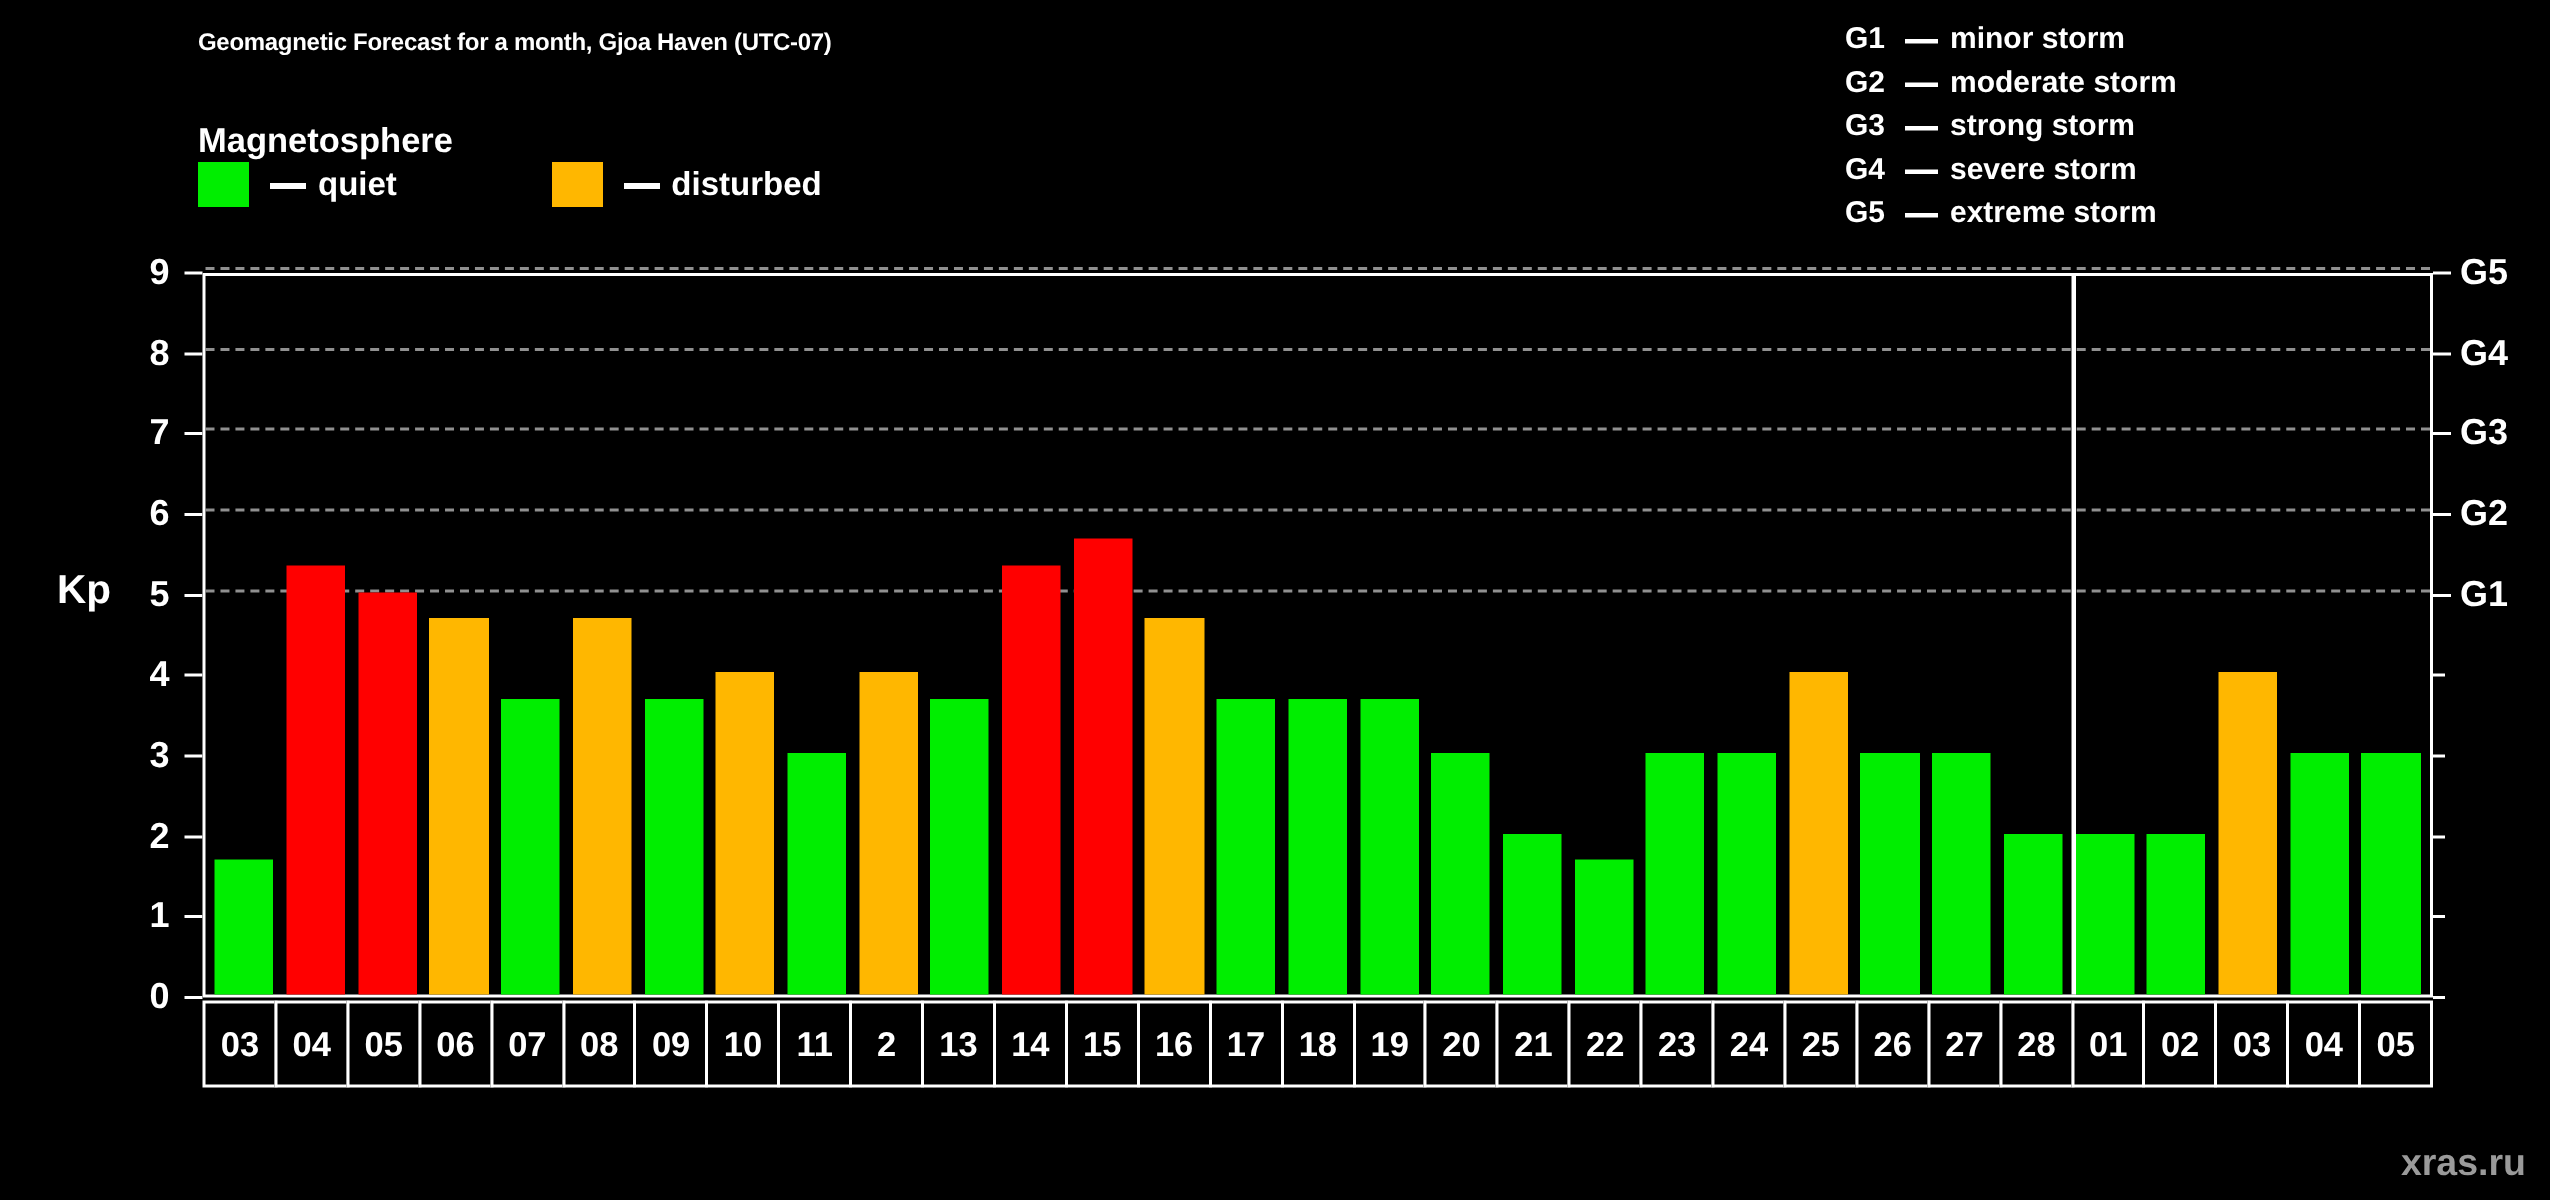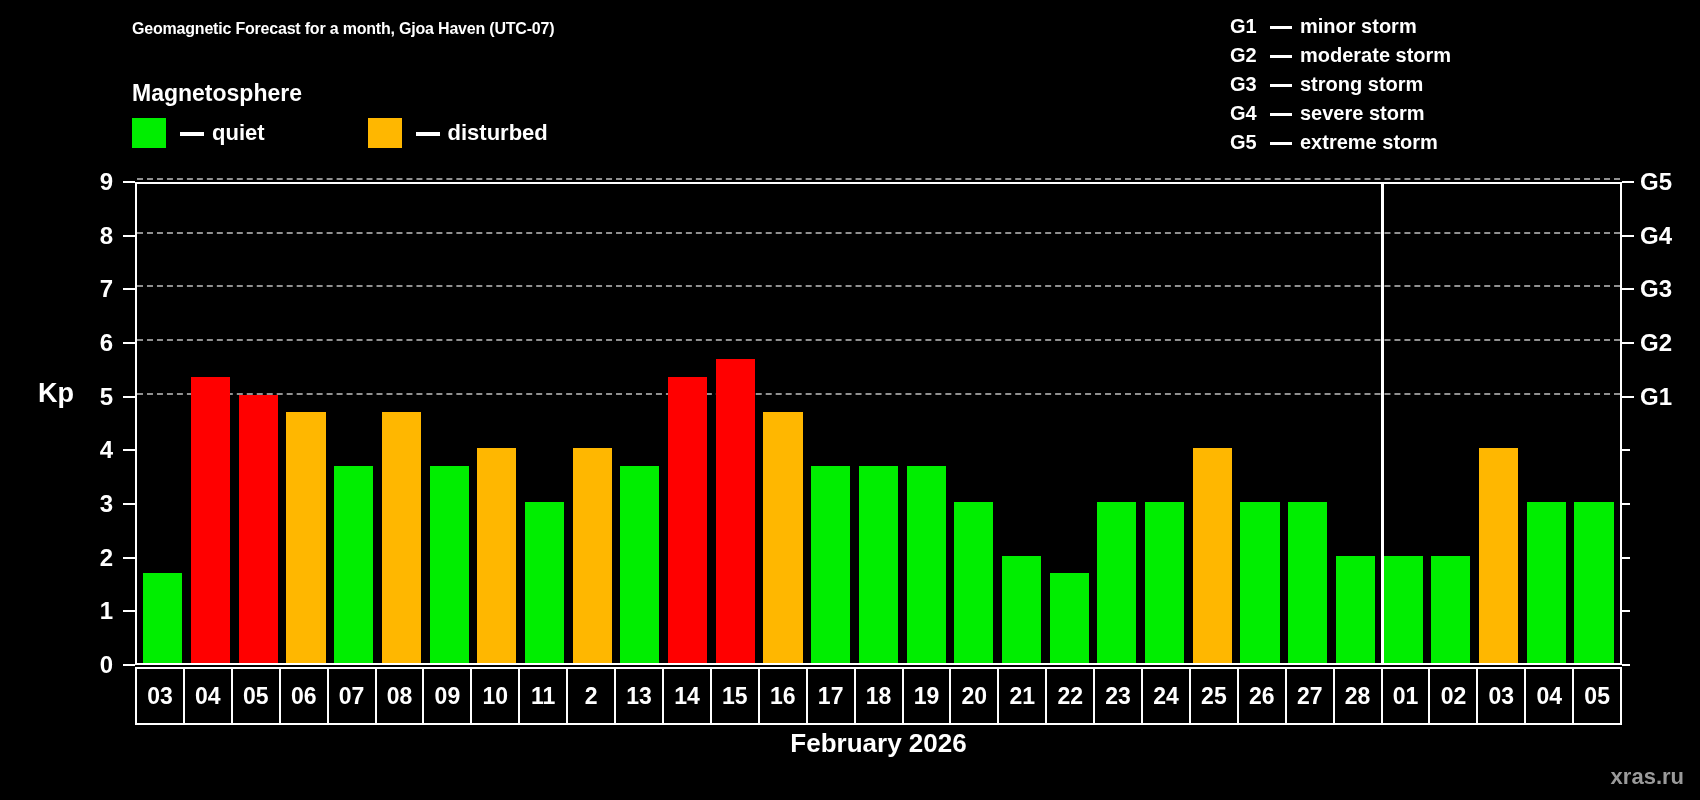--- a/index.html
+++ b/index.html
@@ -17,21 +17,21 @@
     font-size: 16px; font-weight: bold; color: #ffffff;
     white-space: nowrap; letter-spacing: -0.2px;
   }
   .subtitle {
     position: absolute; left: 132px; top: 80px;
     font-size: 23px; font-weight: bold; color: #ffffff;
     white-space: nowrap;
   }
 
   
-  .legend { position: absolute; left: 132px; top: 118px; display: flex; align-items: center; }
+  .legend { position: absolute; left: 132px; top: 108px; display: flex; align-items: center; }
   .legend-item { display: flex; align-items: center; }
   .legend-item + .legend-item { margin-left: 103px; }
   .swatch { width: 34px; height: 30px; display: inline-block; }
   .legend-dash {
     display: inline-block; width: 24px; height: 4px; background: #fff;
     margin-left: 14px; margin-right: 8px; position: relative; top: 1px;
   }
   .legend-text { font-size: 22px; font-weight: bold; color: #fff; white-space: nowrap; }
 
   
@@ -102,21 +102,21 @@
     font-size:23px; font-weight:bold; color:#ffffff; background:#000;
   }
   .daybox:first-child { margin-left:0; }
 
   #month-label {
     position:absolute; left:135px; top:728px; width:1487px;
     text-align:center; font-size:26px; font-weight:bold; color:#fff;
   }
   #watermark {
     position:absolute; right:16px; bottom:10px;
-    font-size:22px; font-weight:bold; color:#9a9a9a;
+    font-size:25px; font-weight:bold; color:#9a9a9a;
     font-family:"Liberation Sans", sans-serif;
   }
 </style>
 </head>
 <body>
 
 <div id="root">
 
   <div class="title">Geomagnetic Forecast for a month, Gjoa Haven (UTC-07)</div>
   <div class="subtitle">Magnetosphere</div>
@@ -377,15 +377,14 @@
       <div class="daybox">26</div>
       <div class="daybox">27</div>
       <div class="daybox">28</div>
       <div class="daybox">01</div>
       <div class="daybox">02</div>
       <div class="daybox">03</div>
       <div class="daybox">04</div>
       <div class="daybox">05</div>
     </div>
 
-  <div id="month-label">February 2026</div>
   <div id="watermark">xras.ru</div>
 </div>
 
 </body></html>

